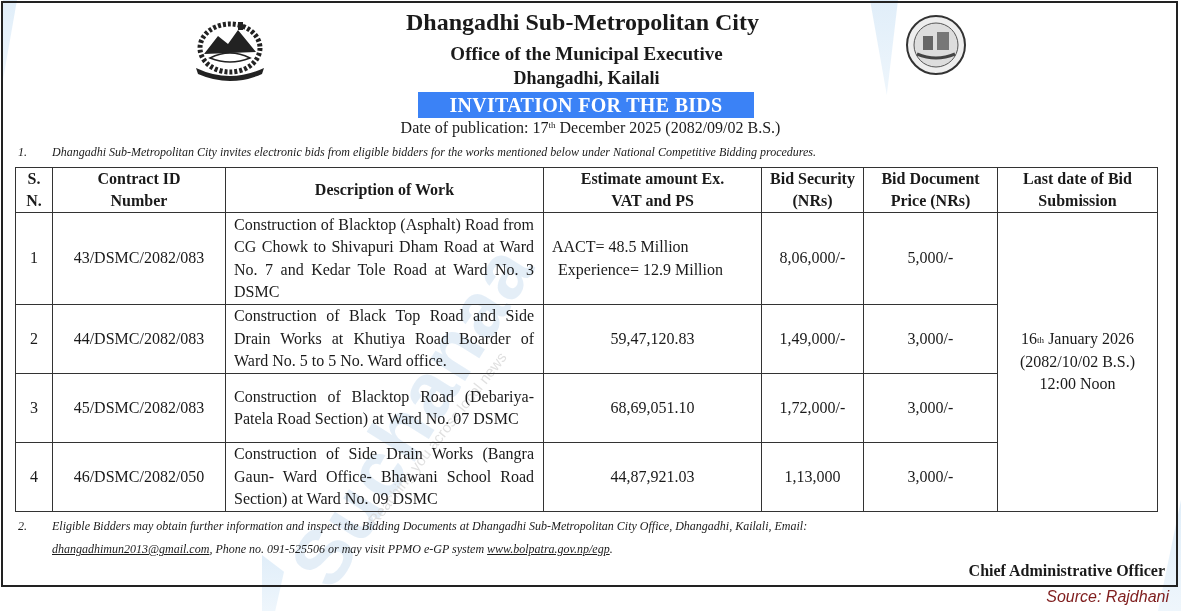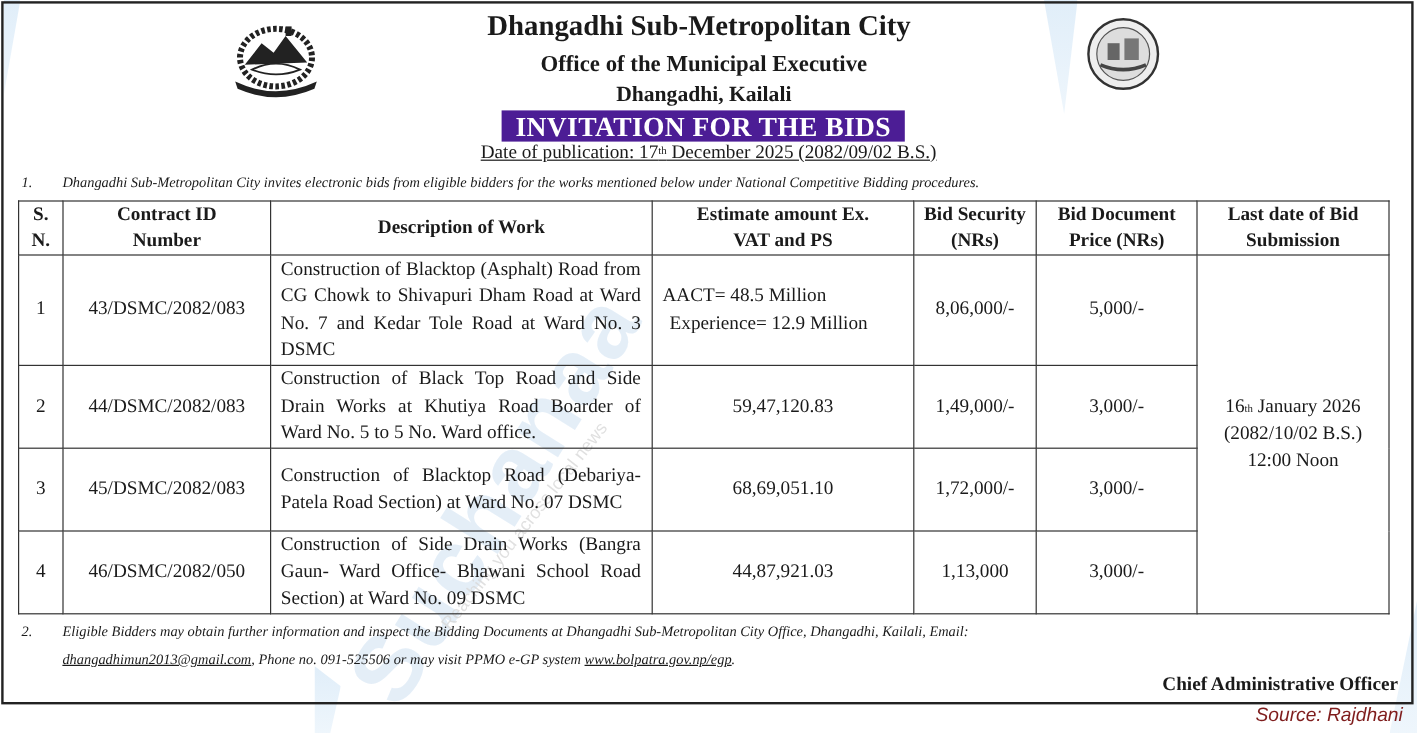--- a/index.html
+++ b/index.html
@@ -12,23 +12,23 @@
   .wm-text { font-family:"Liberation Sans", sans-serif; font-weight:bold; color:#cfe1f2;
              opacity:.55; transform:rotate(-58deg); font-size:78px; letter-spacing:2px; }
   .wm-small { font-family:"Liberation Sans", sans-serif; color:#d9d9d9; opacity:.8;
               transform:rotate(-52deg); font-size:15px; }
   .logo-left { position:absolute; left:190px; top:14px; width:80px; height:70px; }
   .logo-right { position:absolute; left:905px; top:14px; width:62px; height:62px; }
   .hdr { position:absolute; left:0; width:1181px; text-align:center; font-weight:bold; }
   .h1 { top:9px; font-size:24px; left:-8px; }
   .h2 { top:43px; font-size:19px; left:-4px; }
   .h3 { top:68px; font-size:18px; left:-4px; }
-  .banner { position:absolute; left:418px; top:92px; width:336px; height:26px; background:#4c1d95;
-            color:#fff; font-weight:bold; font-size:23px; text-align:center; line-height:27px; letter-spacing:.3px; }
-  .pubdate { position:absolute; left:0; width:1181px; top:119px; text-align:center; font-size:16px;text-decoration:underline; }
+  .banner { position:absolute; left:418px; top:92px; width:336px; height:26px; background:#3b82f6;
+            color:#fff; font-weight:bold; font-size:20px; text-align:center; line-height:27px; letter-spacing:.3px; }
+  .pubdate { position:absolute; left:0; width:1181px; top:119px; text-align:center; font-size:16px; }
   sup { font-size:9px; vertical-align:top; position:relative; top:1px; }
   .para { position:absolute; font-size:12px;font-style:italic; }
   .p1 { left:18px; top:145px; width:1150px; }
   .p1 .num, .p2 .num { display:inline-block; width:34px; }
   table.bids { position:absolute; left:15px; top:167px; border-collapse:collapse; font-size:16px; }
   table.bids td, table.bids th { border:1px solid #333; padding:0 6px; }
   table.bids th { font-weight:bold; text-align:center; line-height:22px; height:44px; }
   table.bids td { text-align:center; line-height:22.5px; }
   td.desc { text-align:justify !important; text-align-last:left; padding:0 9px 0 8px !important; }
   .p2 { left:18px; top:515px; width:1150px; line-height:23px; text-align:justify; }

